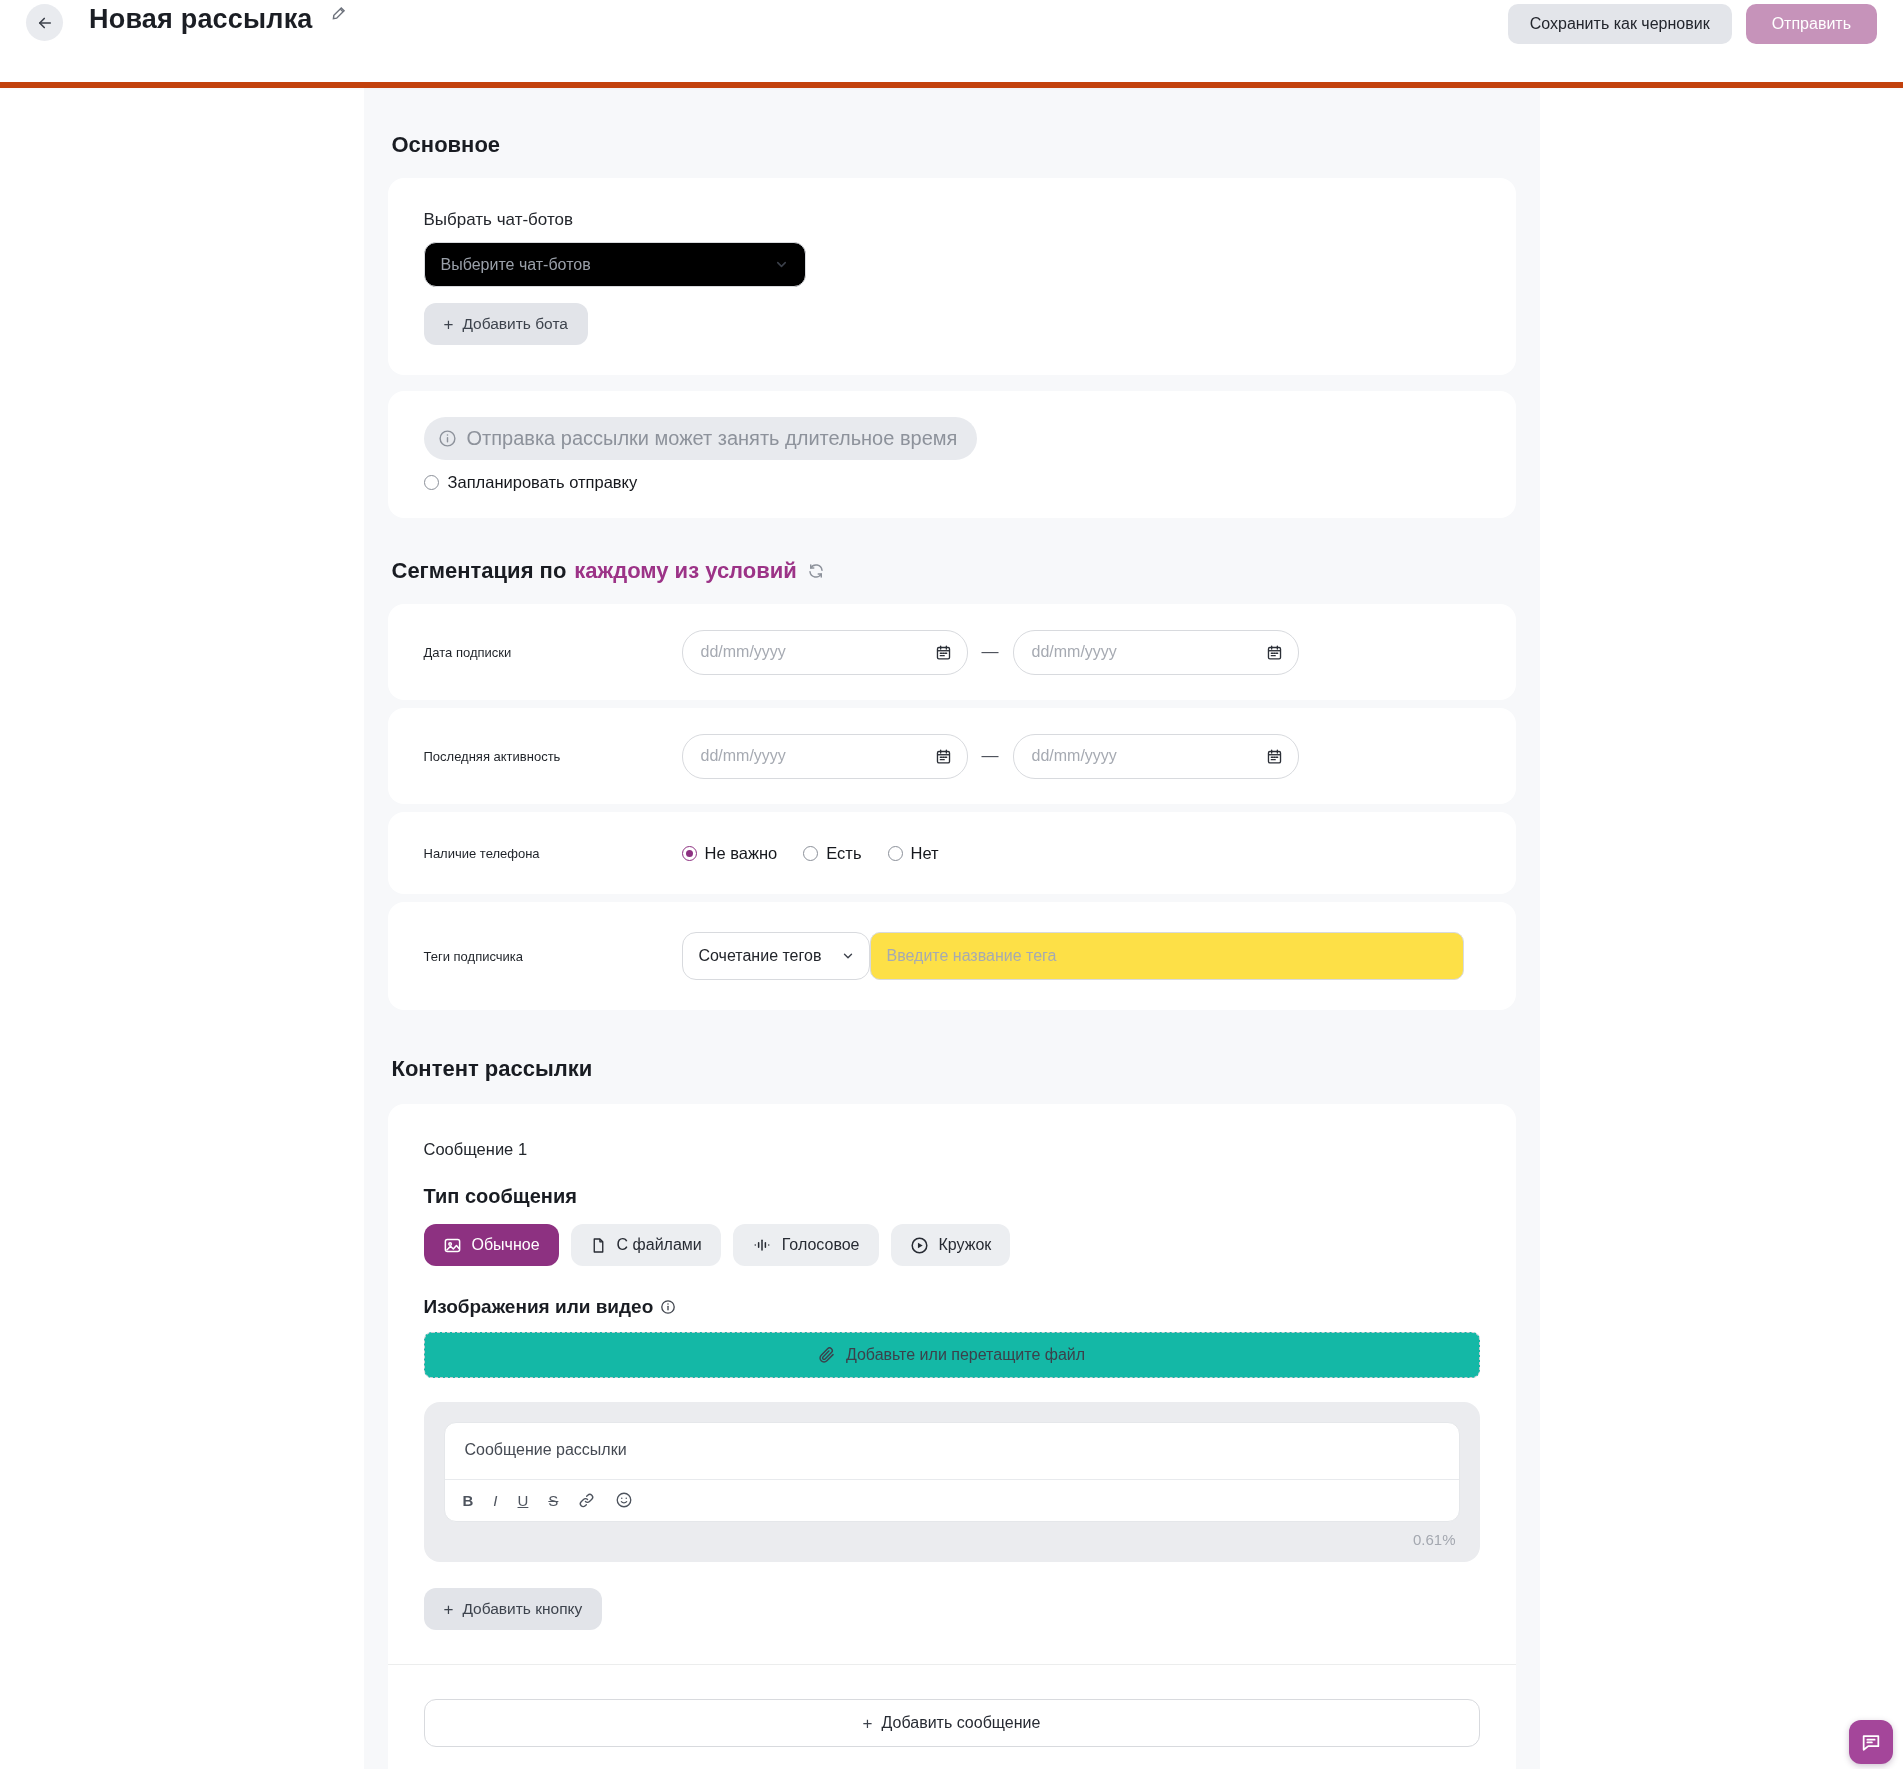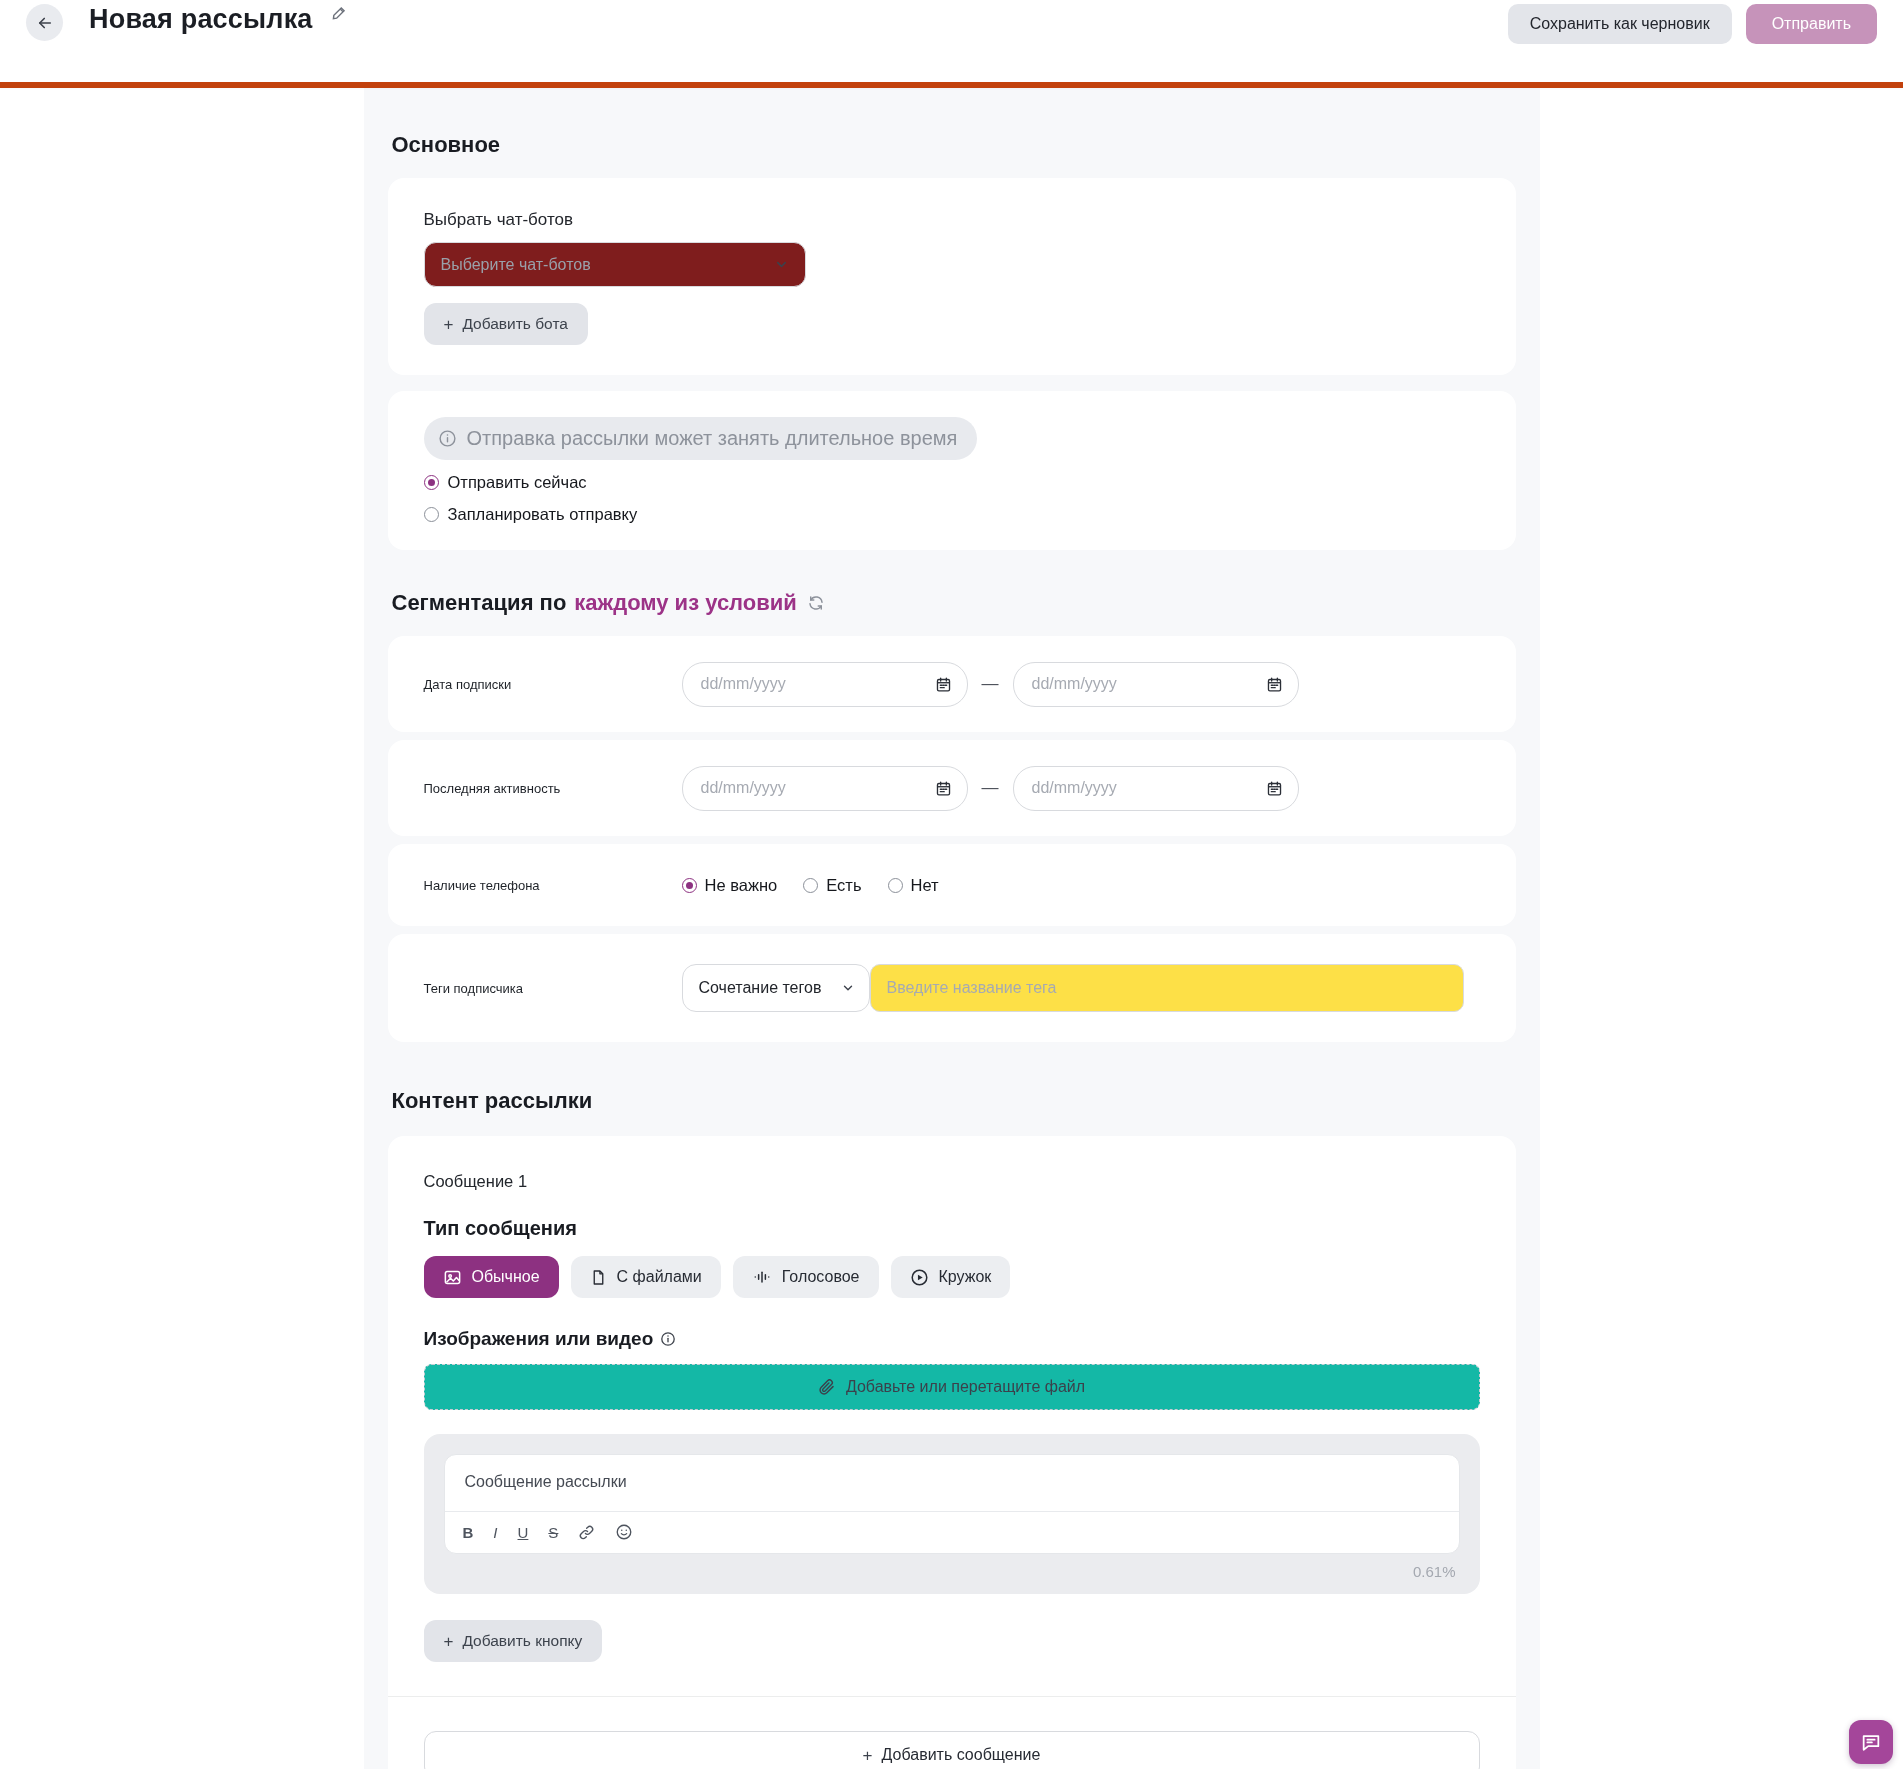--- a/index.html
+++ b/index.html
@@ -30,21 +30,21 @@
     padding:0 24px; overflow:hidden;
   }
   .section-h {
     font-size:22px; font-weight:700; color:#191c22; padding:44px 4px 20px;
   }
   .card { background:#fff; border-radius:16px; }
   
   .card-general { padding:32px 36px 30px; }
   .field-label { font-size:17px; color:#23262c; margin-bottom:12px; }
   .select-box {
-    width:382px; height:45px; border:1px solid #d8dade; border-radius:12px; background:#7f1d1d;
+    width:382px; height:45px; border:1px solid #d8dade; border-radius:12px; background:#000000;
     display:flex; align-items:center; padding:0 16px; cursor:pointer;
   }
   .select-box .ph { font-size:16px; color:#9aa0a9; flex:1; }
   .chip-btn {
     margin-top:16px; display:inline-flex; align-items:center; gap:9px;
     background:#e2e4e9; border:none; border-radius:12px; padding:12px 20px;
     font-size:15.5px; color:#3d434d; cursor:pointer; font-family:inherit;
   }
   .plus-glyph { font-size:17px; line-height:1; color:#3d434d; }
   
@@ -185,24 +185,20 @@
   <section class="card card-sending">
     <div class="info-pill">
       <span>
         <svg width="19" height="19" viewBox="0 0 24 24" fill="none" stroke="#8d929b" stroke-width="1.8">
             <circle cx="12" cy="12" r="9.3"></circle>
             <path d="M12 11v5.2" stroke-linecap="round"></path>
             <circle cx="12" cy="7.6" r="1" fill="#8d929b" stroke="none"></circle>
           </svg>
       </span>
       <span>Отправка рассылки может занять длительное время</span>
-    </div>
-    <div class="radio-row">
-      <span class="radio-dot sel"></span>
-      <span class="radio-label">Отправить сейчас</span>
     </div>
     <div class="radio-row">
       <span class="radio-dot"></span>
       <span class="radio-label">Запланировать отправку</span>
     </div>
   </section>
 
   <div class="seg-title">
     <span class="t1">Сегментация по</span>
     <span class="t2">каждому из условий</span>

